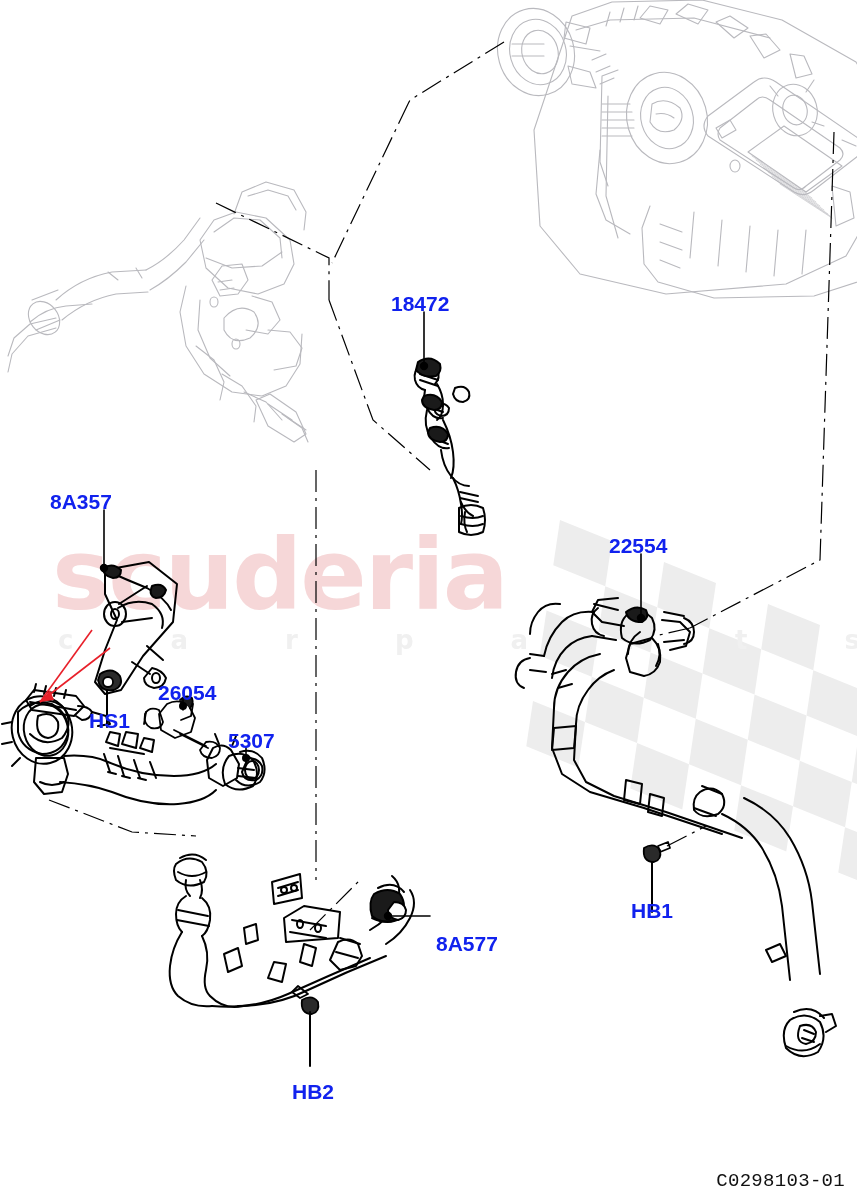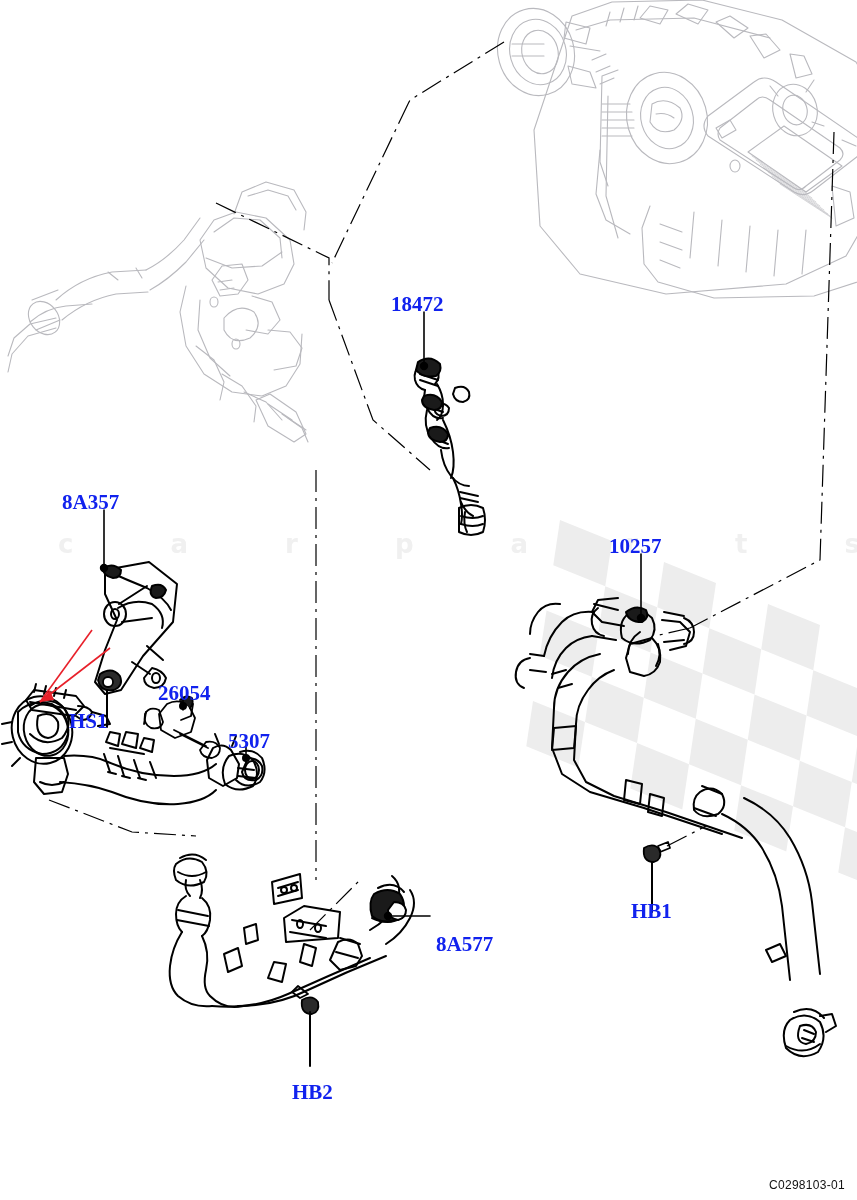--- a/index.html
+++ b/index.html
@@ -45,33 +45,33 @@
     margin-top:4px;
     white-space:nowrap;
     padding-left:6px;
   }
   
   #art{position:absolute;left:0;top:0;width:857px;height:1200px;}
   
   .plabel{
     position:absolute;
     color:#1122ee;
-    font-family:Liberation Serif, serif;
+    font-family:Liberation Sans, sans-serif;
     font-size:21px;
     font-weight:700;
     letter-spacing:0px;
     white-space:nowrap;
     user-select:none;
   }
   .code{
     position:absolute;
     right:12px;bottom:8px;
     color:#111;
-    font-family:Liberation Sans, sans-serif;
-    font-size:12px;
+    font-family:Liberation Mono, monospace;
+    font-size:19px;
     letter-spacing:0.3px;
     white-space:nowrap;
   }
 </style>
 </head>
 <body>
 
 <div id="stage">
 
   <svg id="wm-flag" viewBox="0 0 857 1200" xmlns="http://www.w3.org/2000/svg" aria-hidden="true">
@@ -100,20 +100,21 @@
         <rect x="364" y="144" width="52" height="48"></rect>
         <rect x="0" y="192" width="52" height="48"></rect>
         <rect x="104" y="192" width="52" height="48"></rect>
         <rect x="208" y="192" width="52" height="48"></rect>
         <rect x="312" y="192" width="52" height="48"></rect>
       </g>
     </g>
   </svg>
 
   <div id="wm-word">
+    <div class="wm-main">scuderia</div>
     <div class="wm-sub">c a r   p a r t s</div>
   </div>
 
   <svg id="art" viewBox="0 0 857 1200" xmlns="http://www.w3.org/2000/svg" aria-hidden="true">
 
     <g fill="none" stroke="#b9b9be" stroke-width="1.1" stroke-linecap="round" stroke-linejoin="round">
 
       <ellipse cx="536" cy="52" rx="38" ry="44" transform="rotate(-16 536 52)"></ellipse>
       <ellipse cx="538" cy="52" rx="28" ry="33" transform="rotate(-16 538 52)"></ellipse>
       <ellipse cx="540" cy="52" rx="18" ry="22" transform="rotate(-16 540 52)"></ellipse>
@@ -437,24 +438,24 @@
 
       <path d="M246 747 L246 760"></path>
       <circle cx="246" cy="758" r="3.2" fill="#000"></circle>
 
       <path d="M430 916 L388 916"></path>
       <circle cx="388" cy="916" r="3.4" fill="#000"></circle>
     </g>
   </svg>
 
   <div class="plabel" style="left:391px;top:292px">18472</div>
-  <div class="plabel" style="left:62px;top:490px">8A357</div>
-  <div class="plabel" style="left:609px;top:534px">10257</div>
+  <div class="plabel" style="left:50px;top:490px">8A357</div>
+  <div class="plabel" style="left:609px;top:534px">22554</div>
   <div class="plabel" style="left:158px;top:681px">26054</div>
-  <div class="plabel" style="left:69px;top:709px">HS1</div>
+  <div class="plabel" style="left:89px;top:709px">HS1</div>
   <div class="plabel" style="left:228px;top:729px">5307</div>
   <div class="plabel" style="left:436px;top:932px">8A577</div>
   <div class="plabel" style="left:631px;top:899px">HB1</div>
   <div class="plabel" style="left:292px;top:1080px">HB2</div>
 
   <div class="code">C0298103-01</div>
 
 </div>
 
 </body></html>

